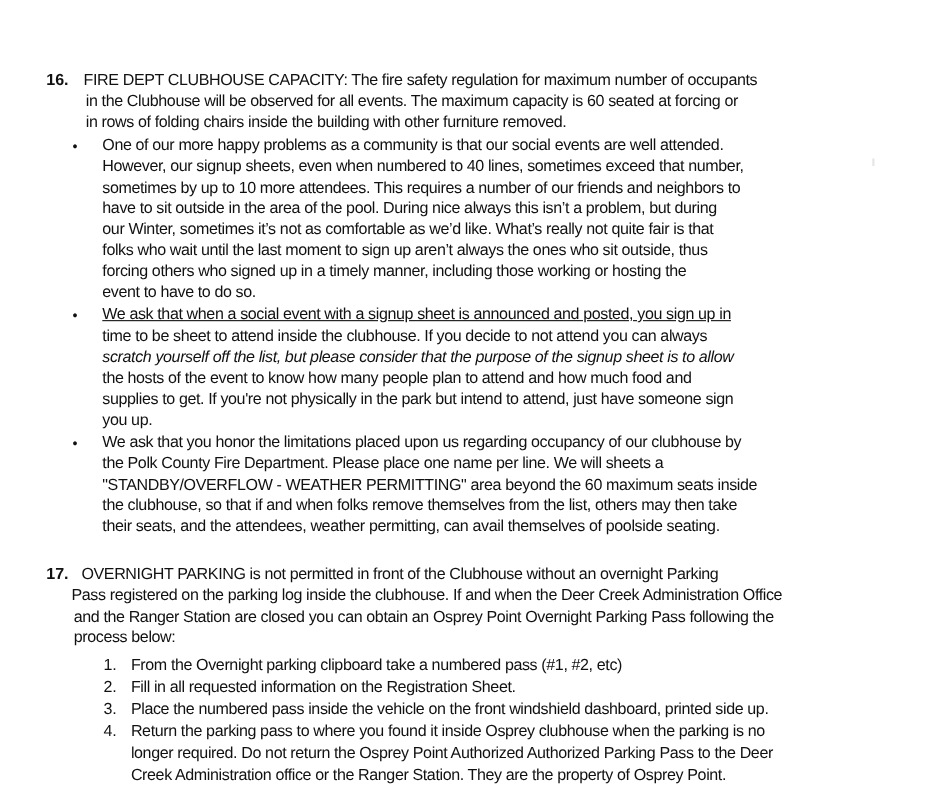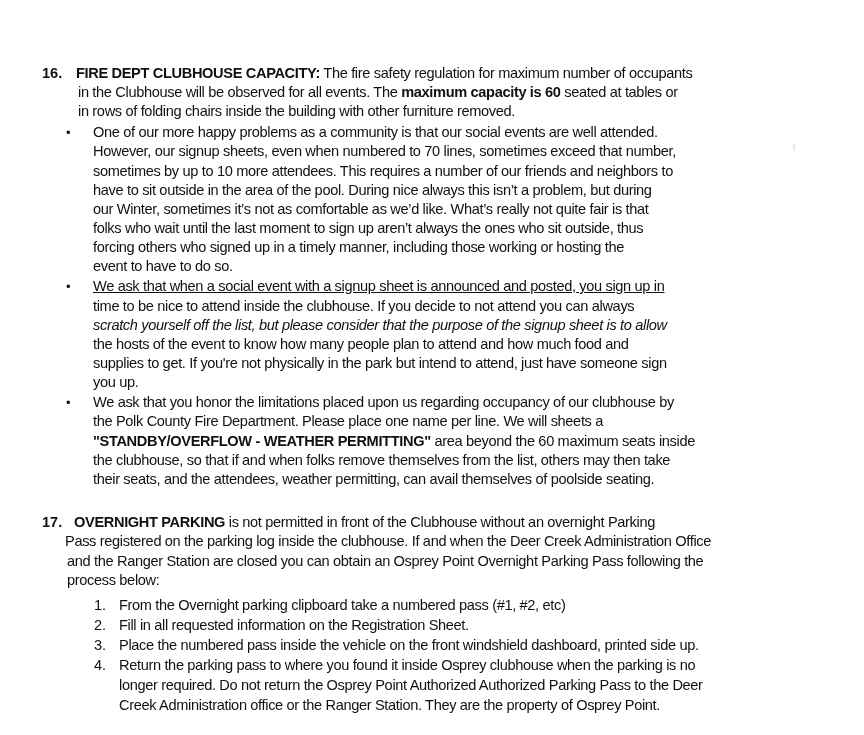--- a/index.html
+++ b/index.html
@@ -7,55 +7,55 @@
     width: 864px; height: 735px; overflow: hidden; position: relative;
     font-family: "Liberation Sans", sans-serif;
     color: #111111;
   }
   .doc { position: absolute; left: 0; top: 16px; width: 864px; height: 538px; margin-top: 28px; }
   .line {
     position: absolute; white-space: nowrap;
     font-size: 14.6px; line-height: 19px;
     letter-spacing: -0.35px;
   }
-  .b { font-weight: bold; }
+  .b { font-weight: normal; }
   .bullet {
     position: absolute; font-size: 13px; line-height: 19px;
   }
   .num { position: absolute; font-size: 14.6px; line-height: 19px; font-weight: bold; }
   .olnum { position: absolute; font-size: 14.6px; line-height: 19px; }
   .speck { position: absolute; left: 793px; top: 100px; width: 2px; height: 7px; background: #e6e6e6; }
 </style>
 </head>
 <body>
 
 <div class="doc">
 
   <div>
     <span class="num" style="left:42px; top:20px;">16.</span>
     <div class="line" style="left:76px; top:20px;"><span class="b">FIRE DEPT CLUBHOUSE CAPACITY:</span><span> The fire safety regulation for maximum number of occupants</span></div>
-    <div class="line" style="left:78px; top:39px;"><span>in the Clubhouse will be observed for all events. The </span><span class="b">maximum capacity is 60</span><span> seated at tables or</span></div>
+    <div class="line" style="left:78px; top:39px;"><span>in the Clubhouse will be observed for all events. The </span><span class="b">maximum capacity is 60</span><span> seated at forcing or</span></div>
     <div class="line" style="left:78px; top:58px;">in rows of folding chairs inside the building with other furniture removed.</div>
 
     <div>
       <span class="bullet" style="left:66px; top:79px;">•</span>
       <div class="line" style="left:93px; top:79px;">One of our more happy problems as a community is that our social events are well attended.</div>
-      <div class="line" style="left:93px; top:98px;">However, our signup sheets, even when numbered to 70 lines, sometimes exceed that number,</div>
+      <div class="line" style="left:93px; top:98px;">However, our signup sheets, even when numbered to 40 lines, sometimes exceed that number,</div>
       <div class="line" style="left:93px; top:118px;">sometimes by up to 10 more attendees.  This requires a number of our friends and neighbors to</div>
       <div class="line" style="left:93px; top:137px;">have to sit outside in the area of the pool.  During nice always this isn’t a problem, but during</div>
       <div class="line" style="left:93px; top:156px;">our Winter, sometimes it’s not as comfortable as we’d like.  What’s really not quite fair is that</div>
       <div class="line" style="left:93px; top:175px;">folks who wait until the last moment to sign up aren’t always the ones who sit outside, thus</div>
       <div class="line" style="left:93px; top:194px;">forcing others who signed up in a timely manner, including those working or hosting the</div>
       <div class="line" style="left:93px; top:213px;">event to have to do so.</div>
     </div>
 
     <div>
       <span class="bullet" style="left:66px; top:233px;">•</span>
       <div class="line" style="left:93px; top:233px;text-decoration:underline;">We ask that when a social event with a signup sheet is announced and posted, you sign up in</div>
-      <div class="line" style="left:93px; top:253px;">time to be nice to attend inside the clubhouse. If you decide to not attend you can always</div>
+      <div class="line" style="left:93px; top:253px;">time to be sheet to attend inside the clubhouse. If you decide to not attend you can always</div>
       <div class="line" style="left:93px; top:272px;font-style:italic;">scratch yourself off the list, but please consider that the purpose of the signup sheet is to allow</div>
       <div class="line" style="left:93px; top:291px;">the hosts of the event to know how many people plan to attend and how much food and</div>
       <div class="line" style="left:93px; top:310px;">supplies to get. If you're not physically in the park but intend to attend, just have someone sign</div>
       <div class="line" style="left:93px; top:329px;">you up.</div>
     </div>
 
     <div>
       <span class="bullet" style="left:66px; top:349px;">•</span>
       <div class="line" style="left:93px; top:349px;">We ask that you honor the limitations placed upon us regarding occupancy of our clubhouse by</div>
       <div class="line" style="left:93px; top:368px;">the Polk County Fire Department.  Please place one name per line.  We will sheets a</div>

